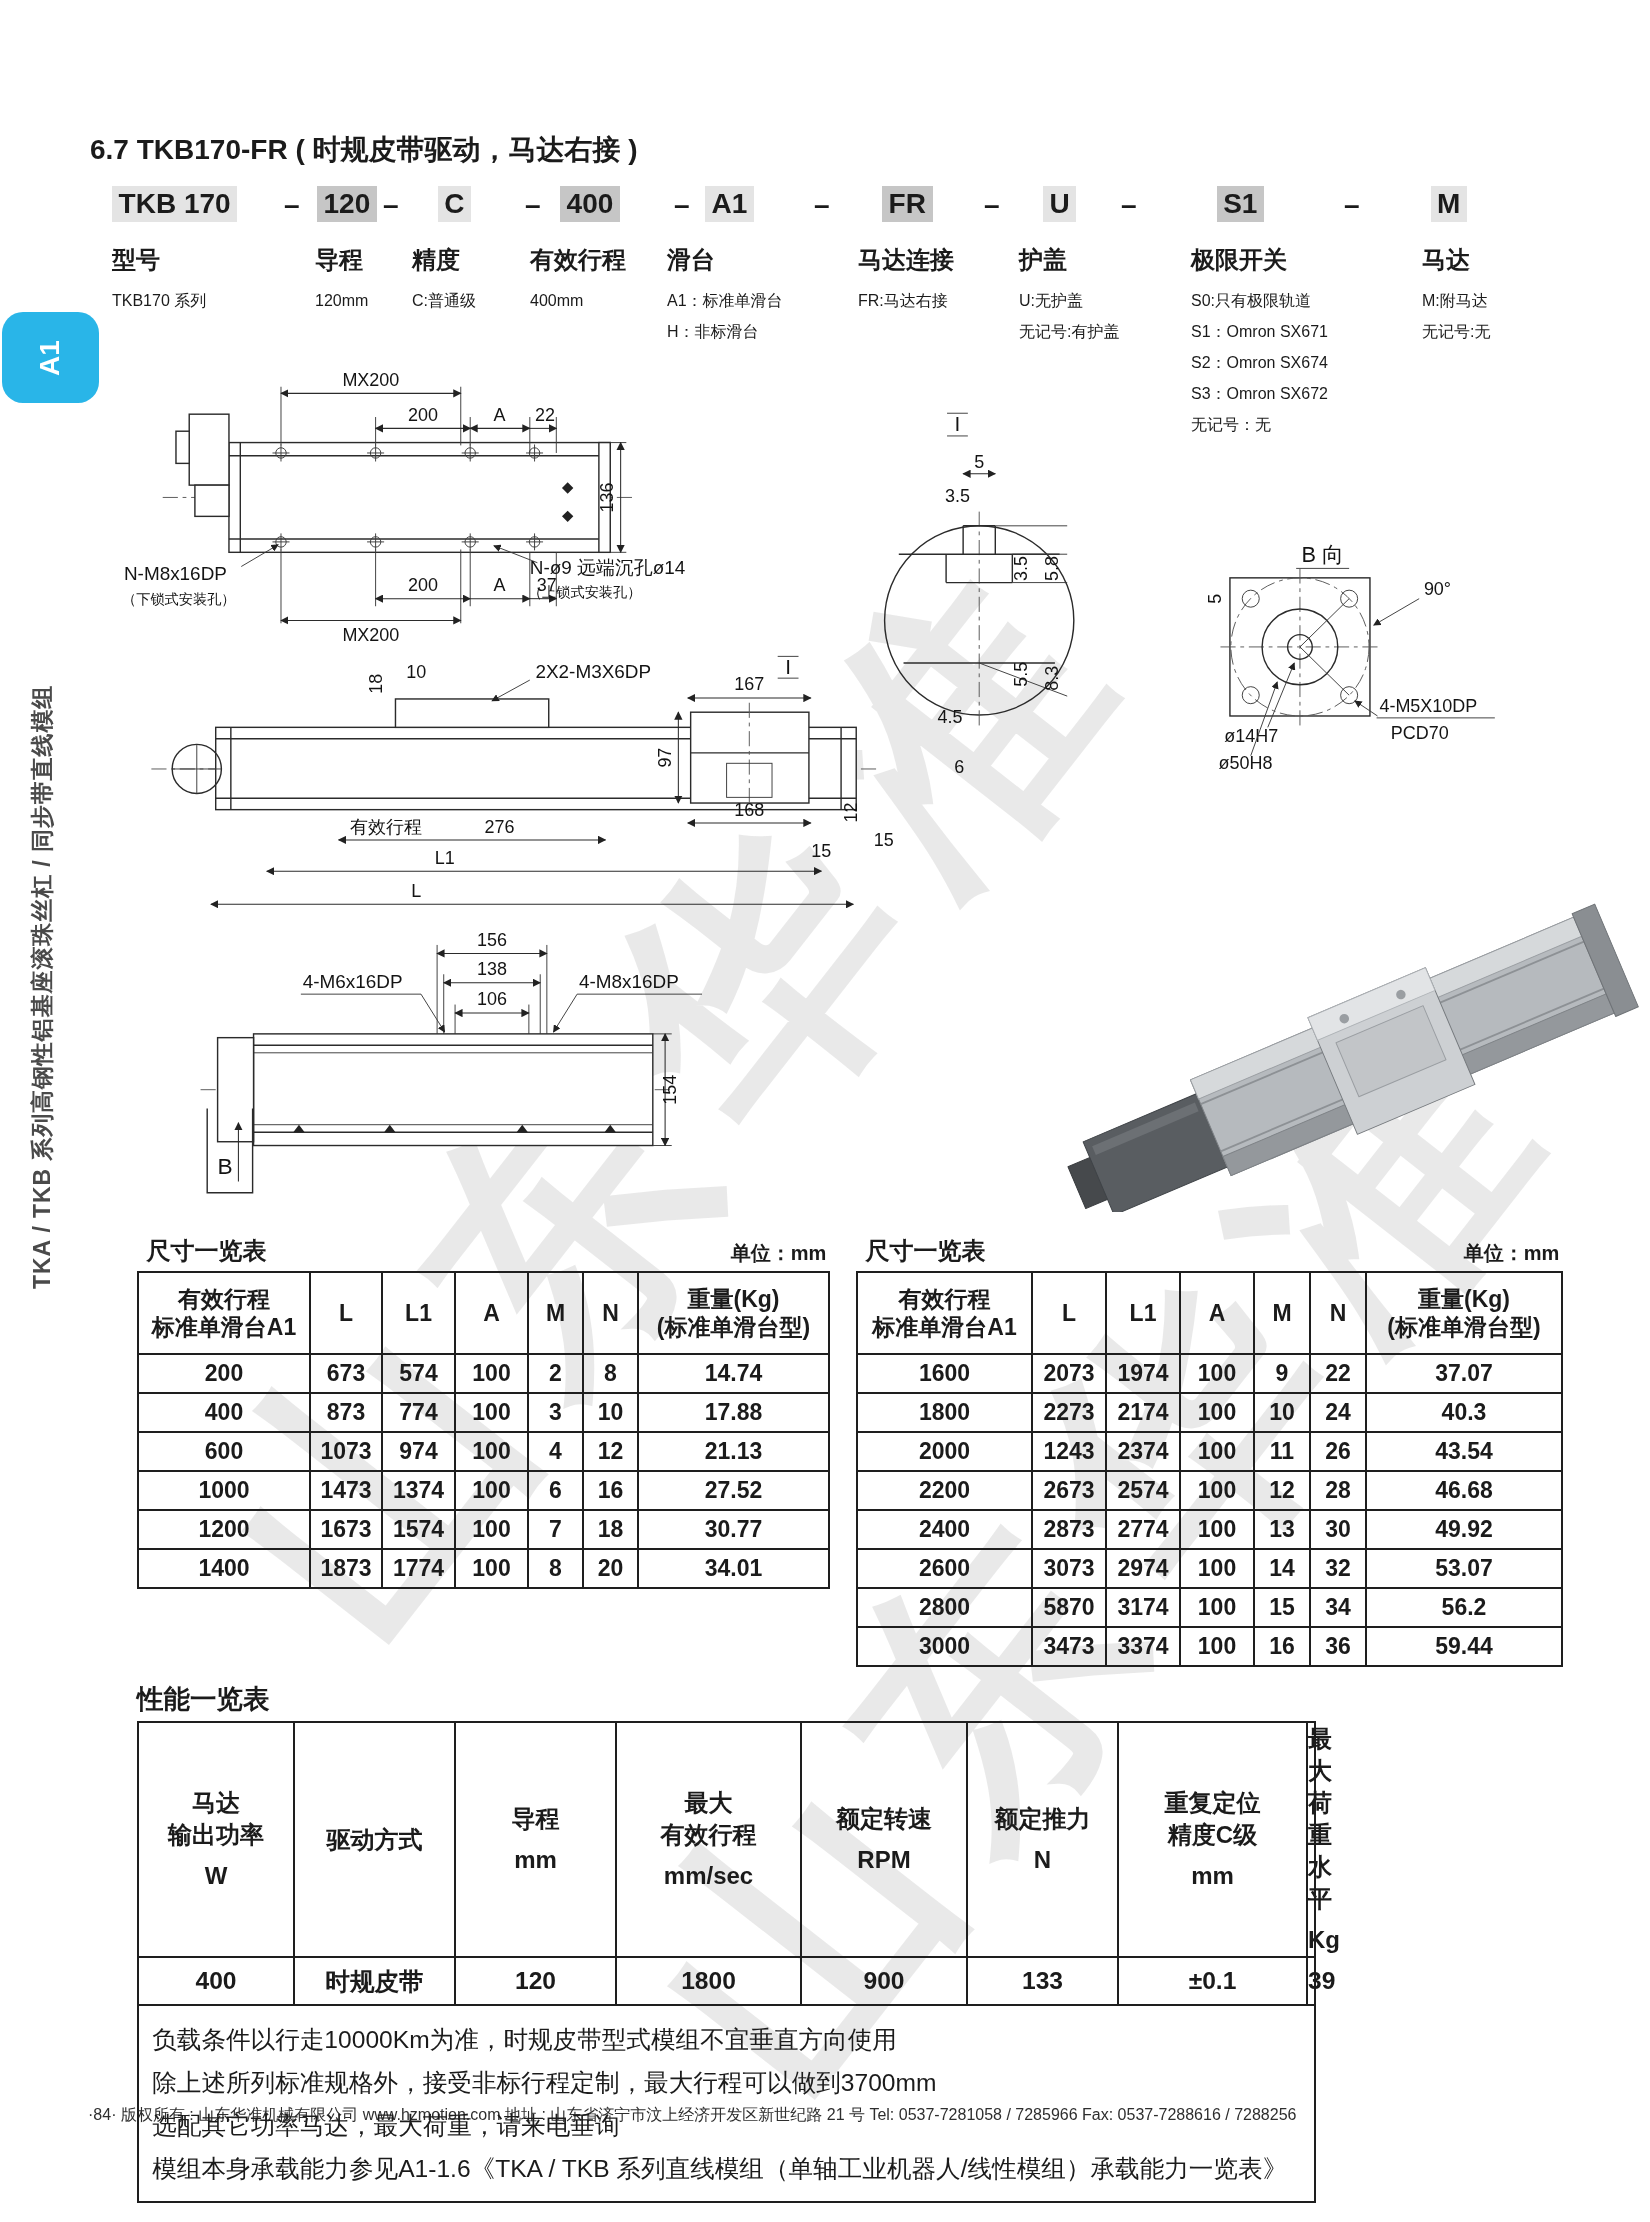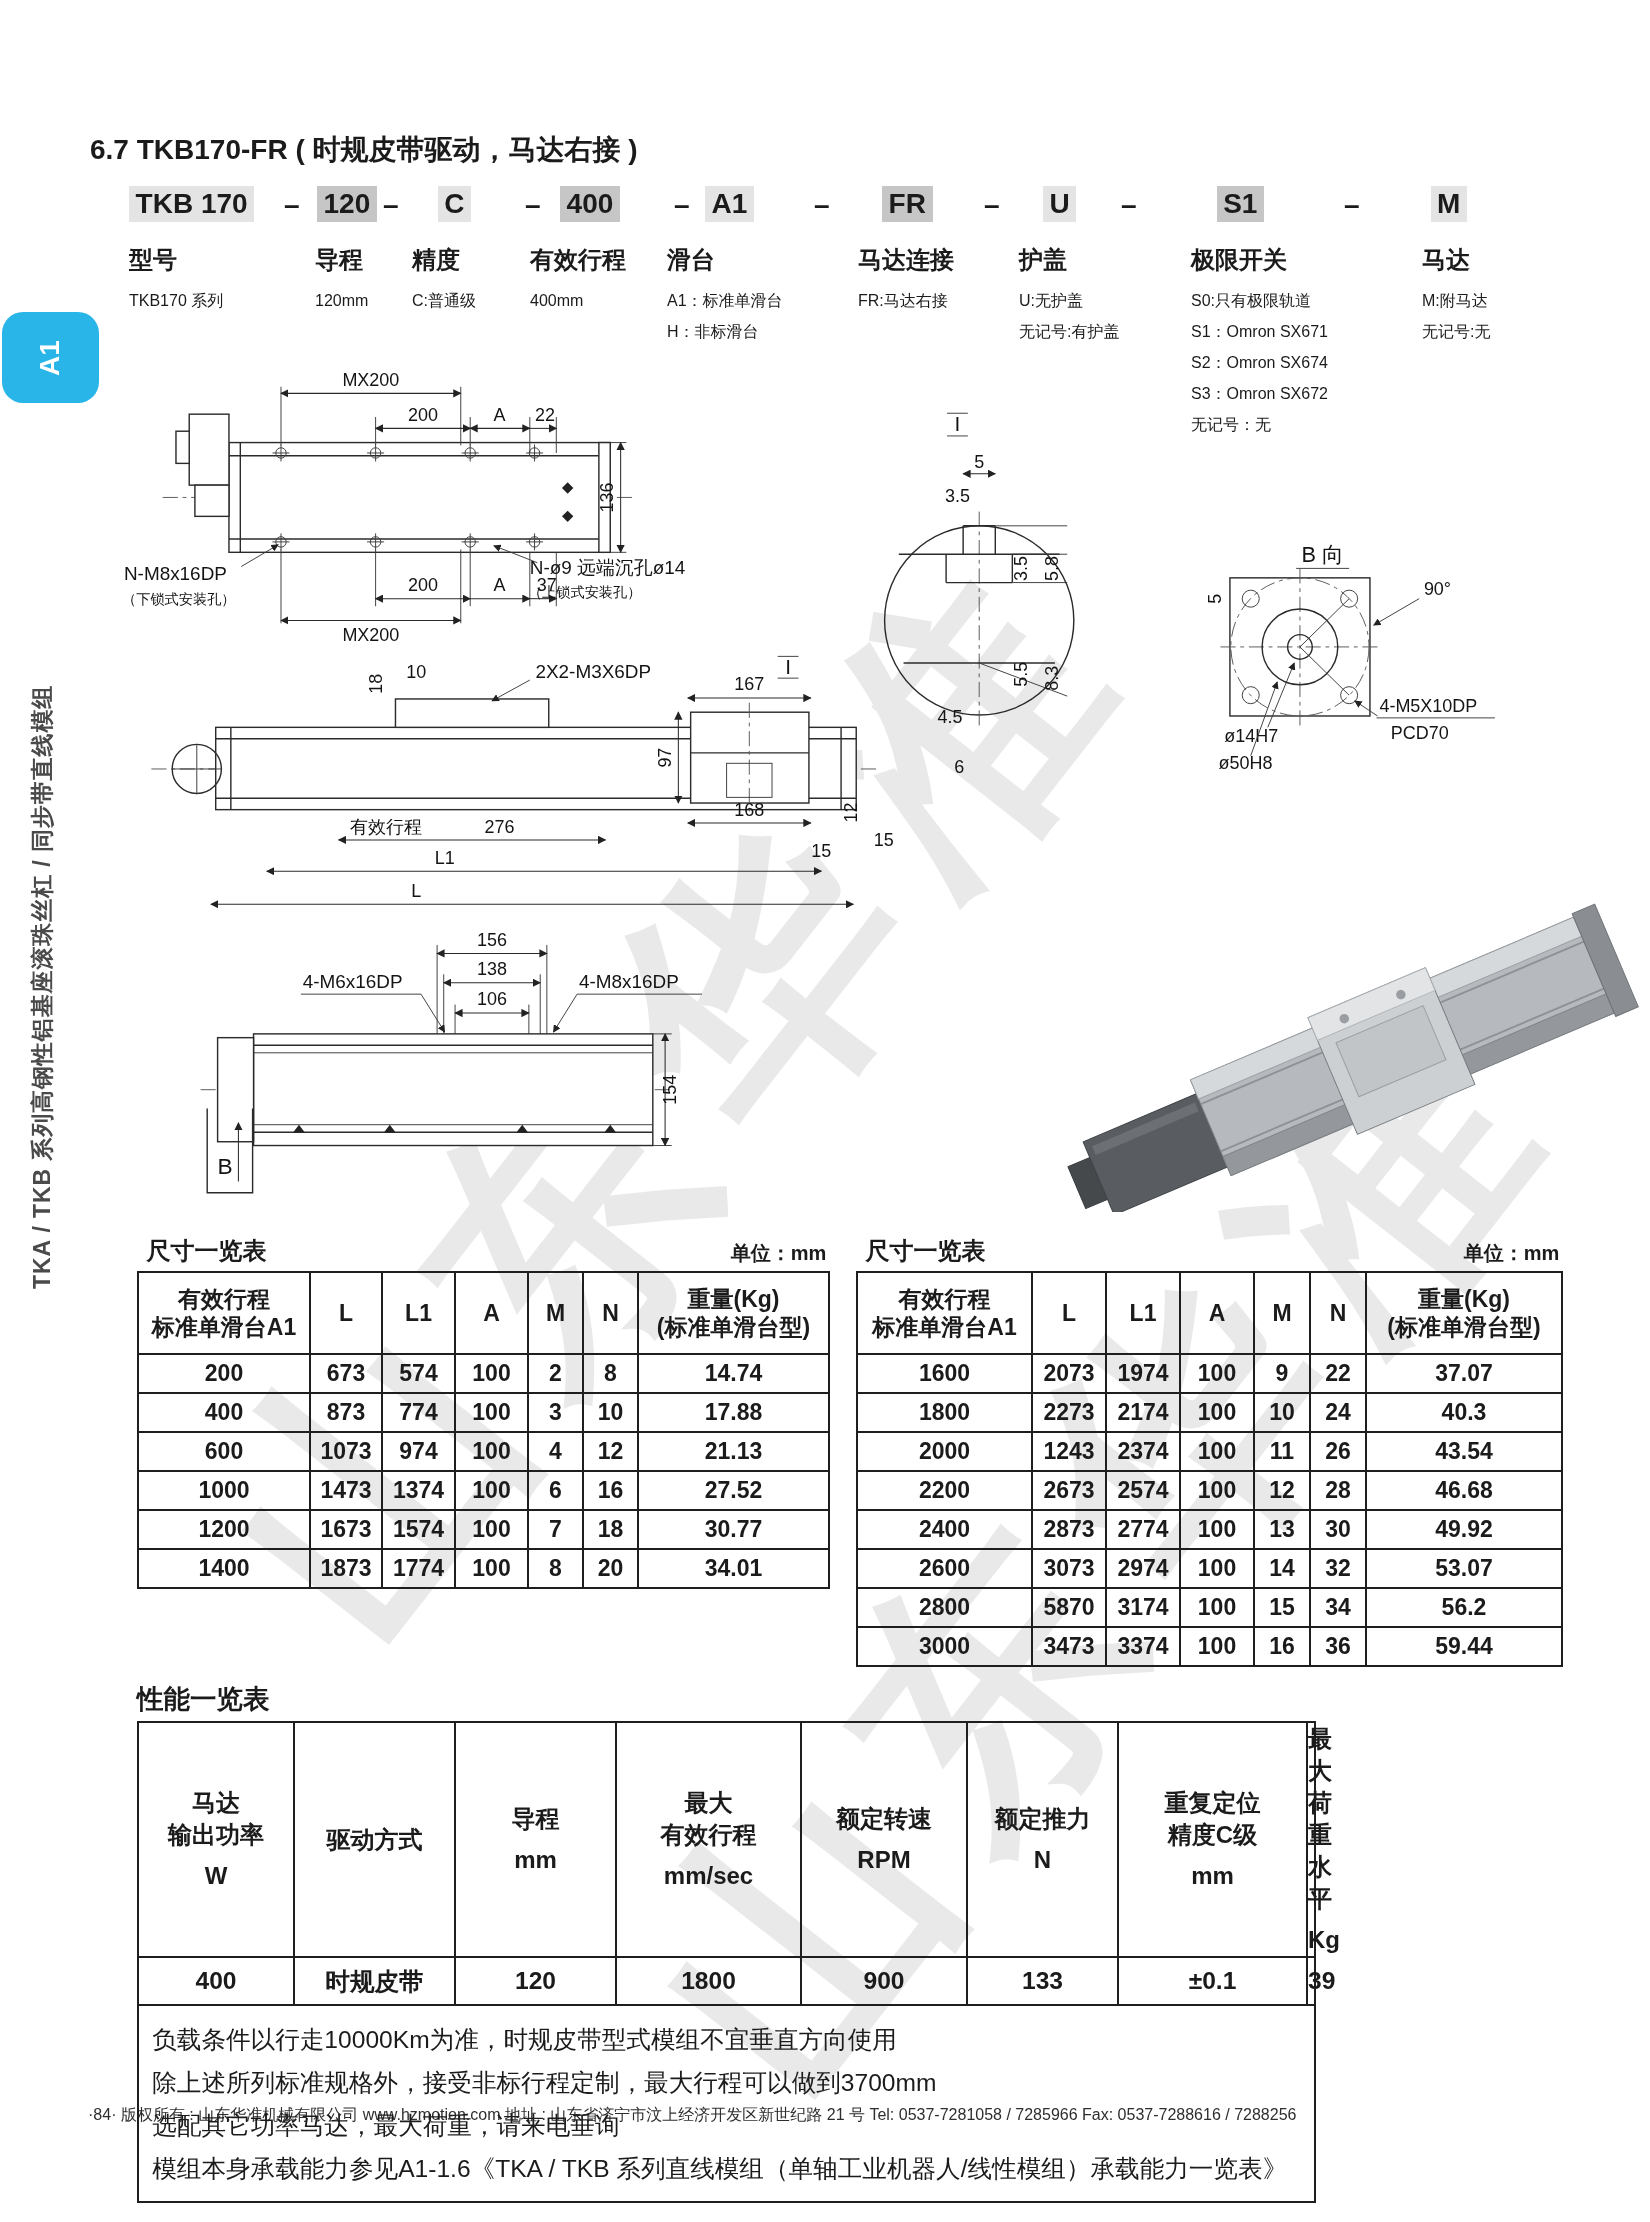--- a/index.html
+++ b/index.html
@@ -57,21 +57,21 @@
   <div class="wm" style="left:568px;top:1931px;">山东华准</div>
 
   <div class="side-tab">
     <span>A1</span>
   </div>
   <div class="v-text">TKA / TKB 系列高钢性铝基座滚珠丝杠 / 同步带直线模组</div>
 
   <div class="title layer">6.7 TKB170-FR ( 时规皮带驱动，马达右接 )</div>
 
   <div class="layer">
-    <div class="code-col" style="left:129px">
+    <div class="code-col" style="left:112px">
       <div class="chip">TKB 170</div>
       <div class="code-label">型号</div>
       <div class="code-opts">
           <div>TKB170 系列</div>
         </div>
     </div>
     <span class="dash" style="left:284px">–</span>
     <div class="code-col" style="left:315px">
       <div class="chip hl" style="margin-left:1.9px">120</div>
       <div class="code-label">导程</div>

